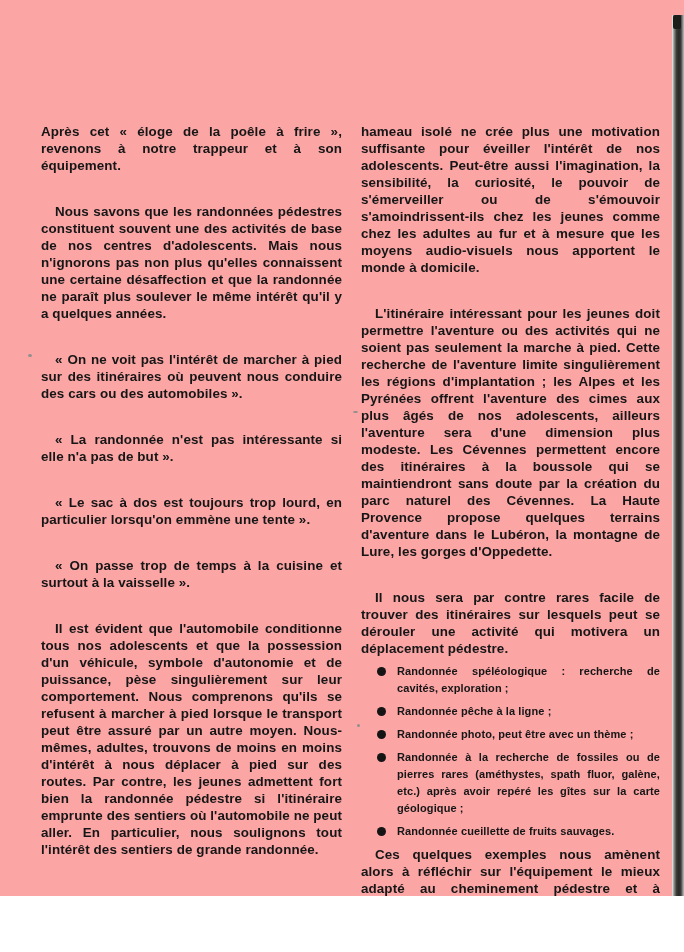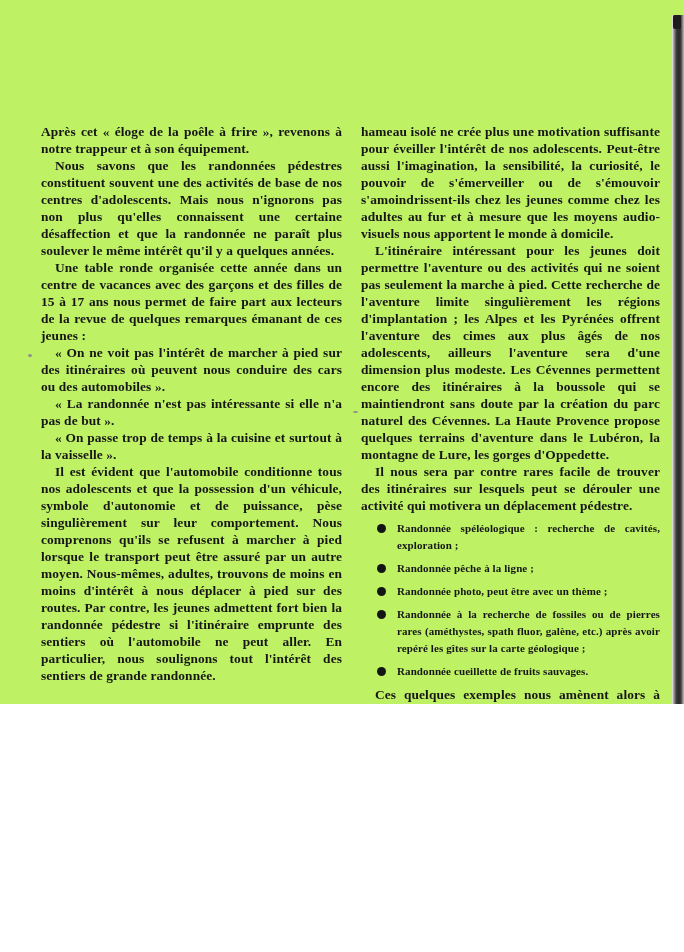--- a/index.html
+++ b/index.html
@@ -3,41 +3,41 @@
 <meta charset="utf-8">
 <style>
   html, body {
     margin: 0;
     padding: 0;
     background: #ffffff;
   }
   .page {
     position: relative;
     width: 684px;
-    height: 704px;
-    background: #bef264;
+    height: 896px;
+    background: #fca5a5;
     overflow: hidden;
-    font-family: Liberation Serif, serif;
+    font-family: Liberation Sans, sans-serif;
   }
   .col {
     position: absolute;
     top: 123px;
     color: #161616;
   }
   .col-left  { left: 41px;  width: 301px; }
   .col-right { left: 361px; width: 299px; }
   .col p {
     margin: 0;
     font-size: 13.4px;
     line-height: 17px;
     font-weight: 700;
     text-align: justify;
     letter-spacing: 0.1px;
   }
-  .col p.indent { text-indent: 14px; }
+  .col p.indent { text-indent: 14px; margin-top: 29px; }
   .col p.gap    { margin-top: 6px; }
   ul.bullet-list {
     list-style: none;
     margin: 2px 0 0 0;
     padding: 0;
   }
   ul.bullet-list li {
     position: relative;
     margin-top: 6px;
     padding-left: 36px;
@@ -90,23 +90,23 @@
   .speck-3 { left: 357px; top: 724px; width: 3px; height: 3px; }
 </style>
 </head>
 <body>
 
 <div class="page">
 
   <div class="col col-left">
     <p>Après cet « éloge de la poêle à frire », revenons à notre trappeur et à son équipement.</p>
     <p class="indent">Nous savons que les randonnées pédestres constituent souvent une des activités de base de nos centres d'adolescents. Mais nous n'ignorons pas non plus qu'elles connaissent une certaine désaffection et que la randonnée ne paraît plus soulever le même intérêt qu'il y a quelques années.</p>
-    <p class="indent">Une table ronde organisée cette année dans un centre de vacances avec des garçons et des filles de 15 à 17 ans nous permet de faire part aux lecteurs de la revue de quelques remarques émanant de ces jeunes :</p>
     <p class="indent">« On ne voit pas l'intérêt de marcher à pied sur des itinéraires où peuvent nous conduire des cars ou des automobiles ».</p>
     <p class="indent">« La randonnée n'est pas intéressante si elle n'a pas de but ».</p>
+    <p class="indent">« Le sac à dos est toujours trop lourd, en particulier lorsqu'on emmène une tente ».</p>
     <p class="indent">« On passe trop de temps à la cuisine et surtout à la vaisselle ».</p>
     <p class="indent">Il est évident que l'automobile conditionne tous nos adolescents et que la possession d'un véhicule, symbole d'autonomie et de puissance, pèse singulièrement sur leur comportement. Nous comprenons qu'ils se refusent à marcher à pied lorsque le transport peut être assuré par un autre moyen. Nous-mêmes, adultes, trouvons de moins en moins d'intérêt à nous déplacer à pied sur des routes. Par contre, les jeunes admettent fort bien la randonnée pédestre si l'itinéraire emprunte des sentiers où l'automobile ne peut aller. En particulier, nous soulignons tout l'intérêt des sentiers de grande randonnée.</p>
   </div>
 
   <div class="col col-right">
     <p>hameau isolé ne crée plus une motivation suffisante pour éveiller l'intérêt de nos adolescents. Peut-être aussi l'imagination, la sensibilité, la curiosité, le pouvoir de s'émerveiller ou de s'émouvoir s'amoindrissent-ils chez les jeunes comme chez les adultes au fur et à mesure que les moyens audio-visuels nous apportent le monde à domicile.</p>
     <p class="indent">L'itinéraire intéressant pour les jeunes doit permettre l'aventure ou des activités qui ne soient pas seulement la marche à pied. Cette recherche de l'aventure limite singulièrement les régions d'implantation ; les Alpes et les Pyrénées offrent l'aventure des cimes aux plus âgés de nos adolescents, ailleurs l'aventure sera d'une dimension plus modeste. Les Cévennes permettent encore des itinéraires à la boussole qui se maintiendront sans doute par la création du parc naturel des Cévennes. La Haute Provence propose quelques terrains d'aventure dans le Lubéron, la montagne de Lure, les gorges d'Oppedette.</p>
     <p class="indent">Il nous sera par contre rares facile de trouver des itinéraires sur lesquels peut se dérouler une activité qui motivera un déplacement pédestre.</p>
 
     <ul class="bullet-list">

